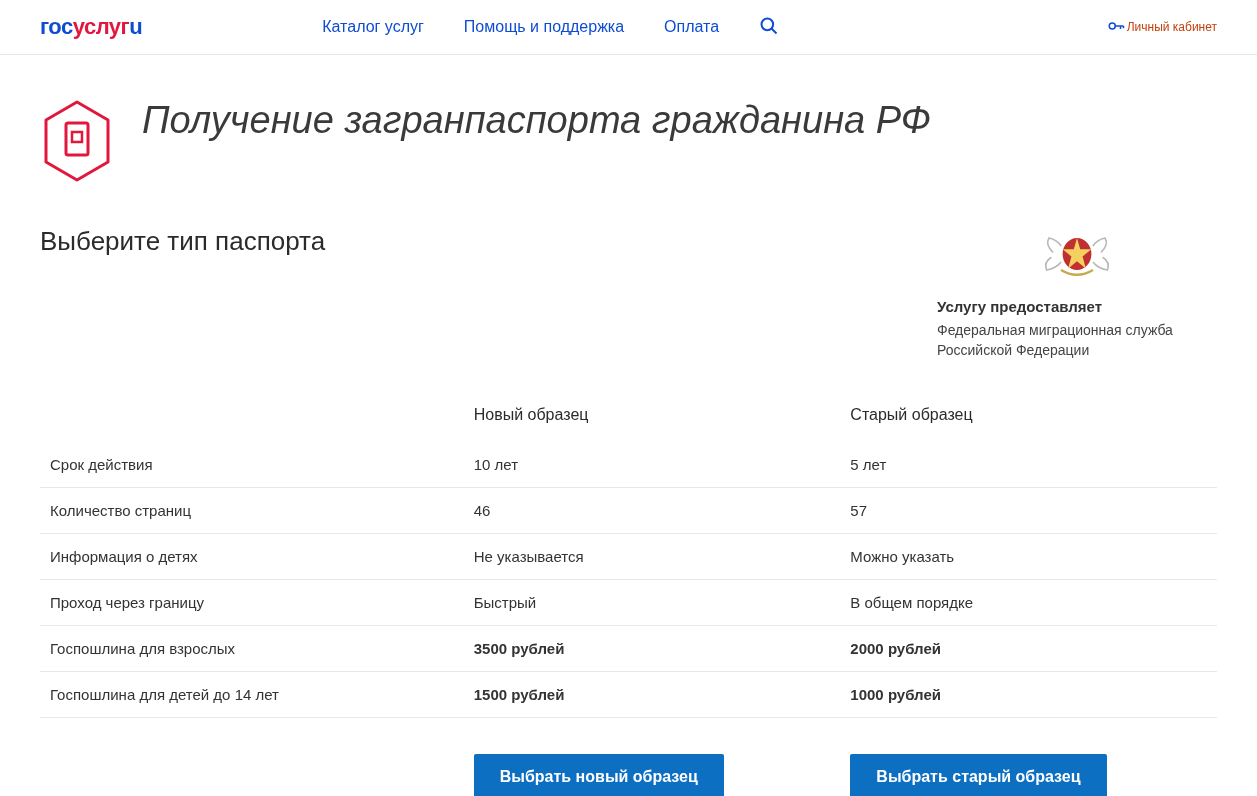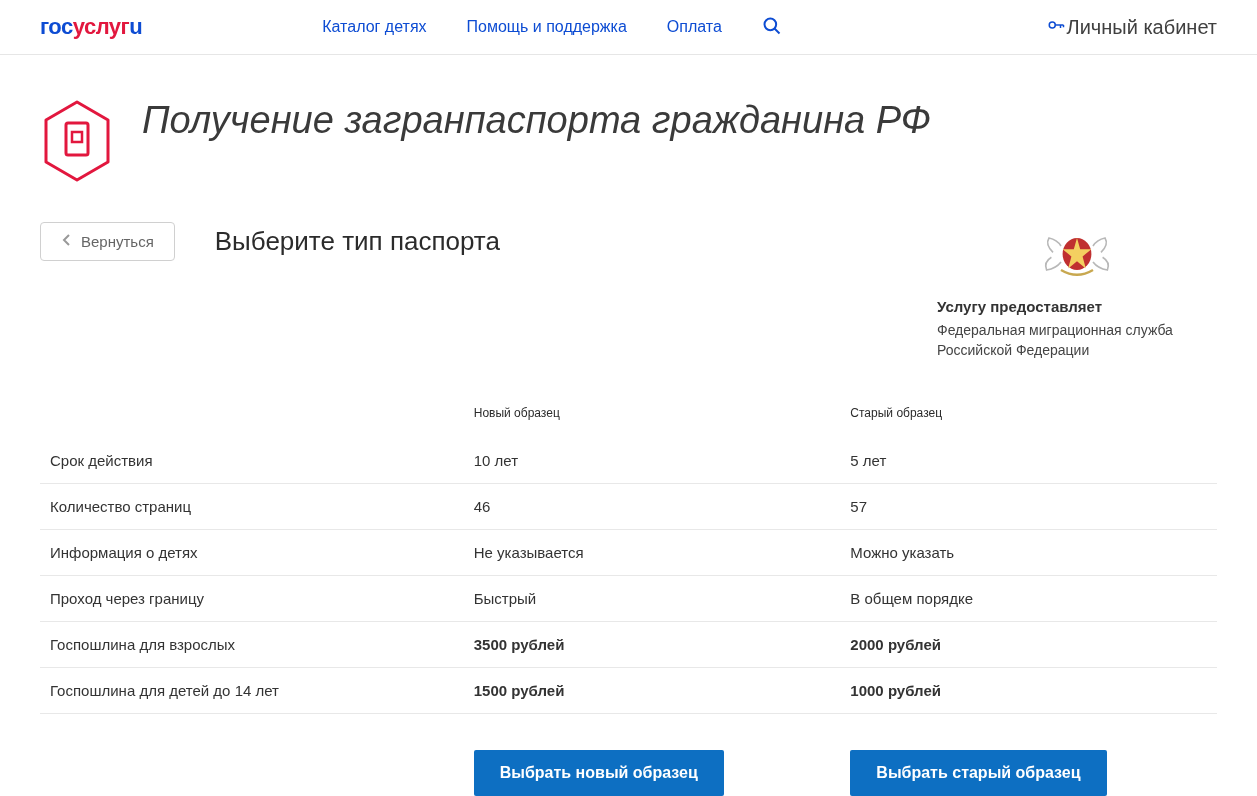--- a/index.html
+++ b/index.html
@@ -26,22 +26,22 @@
     .logo-ugi { color: #0d4cd3; }
     .nav { display: flex; align-items: center; gap: 40px; }
     .nav-link {
       color: #0d4cd3;
       font-size: 16px;
       cursor: pointer;
     }
     .search-icon { color: #0d4cd3; cursor: pointer; }
     .cabinet {
       margin-left: auto;
-      color: #404040;
-      font-size: 20px;
+      color: #c2410c;
+      font-size: 12px;
       cursor: pointer;
       display: flex;
       align-items: center;
       gap: 2px;
     }
     .key-icon { display: inline-block; }
 
     .container { padding: 0 40px; max-width: 1257px; }
 
     .page-header {
@@ -102,21 +102,21 @@
       margin-top: 20px;
     }
     .compare-table th, .compare-table td {
       text-align: left;
       padding: 14px 10px;
       border-bottom: 1px solid #e8e8e8;
       font-size: 15px;
     }
     .compare-table th {
       font-weight: 400;
-      font-size: 12px;
+      font-size: 16px;
       color: #2b2b2b;
       border-bottom: none;
       padding-bottom: 18px;
     }
     .col-attr { width: 36%; }
     .col-new { width: 32%; }
     .col-old { width: 32%; }
     .row-attr { color: #333; }
     .bold-val { font-weight: bold; }
     .no-border td { border-bottom: none; }
@@ -135,21 +135,21 @@
     }
   </style>
 </head>
 <body>
 
 <div class="header">
   <div class="logo">
     <span class="logo-gos">гос</span><span class="logo-usl">услуг</span><span class="logo-ugi">u</span>
   </div>
   <div class="nav">
-    <span class="nav-link">Каталог детях</span>
+    <span class="nav-link">Каталог услуг</span>
     <span class="nav-link">Помощь и поддержка</span>
     <span class="nav-link">Оплата</span>
     <span class="search-icon">
       <svg width="20" height="20" viewBox="0 0 24 24" fill="none" stroke="#0d4cd3" stroke-width="2.4">
           <circle cx="10" cy="10" r="7"></circle>
           <line x1="21" y1="21" x2="15" y2="15"></line>
         </svg>
     </span>
   </div>
   <div class="cabinet">
@@ -172,28 +172,20 @@
       <svg width="74" height="84" viewBox="0 0 74 84">
         <polygon points="37,3 68,21 68,63 37,81 6,63 6,21" fill="none" stroke="#e2173e" stroke-width="3" stroke-linejoin="round"></polygon>
         <rect x="26" y="24" width="22" height="32" rx="2" fill="none" stroke="#e2173e" stroke-width="3"></rect>
         <rect x="32" y="33" width="10" height="10" fill="none" stroke="#e2173e" stroke-width="2.5"></rect>
       </svg>
     </span>
     <h1 class="page-title">Получение загранпаспорта гражданина РФ</h1>
   </div>
 
   <div class="content-row">
-    <button class="back-button">
-      <span>
-        <svg width="10" height="14" viewBox="0 0 10 14" fill="none" stroke="#999" stroke-width="2">
-            <polyline points="8,2 3,7 8,12"></polyline>
-          </svg>
-      </span>
-      <span>Вернуться</span>
-    </button>
     <div class="subtitle-wrap">
       <h2 class="subtitle">Выберите тип паспорта</h2>
     </div>
     <div class="provider-box">
       <svg class="emblem" viewBox="0 0 100 80">
         <ellipse cx="50" cy="40" rx="18" ry="20" fill="#c03030"></ellipse>
         <path d="M50 20 L54 34 L68 34 L57 43 L61 58 L50 49 L39 58 L43 43 L32 34 L46 34 Z" fill="#f4d060"></path>
         <path d="M20 38 Q10 28 15 20 Q25 22 30 30 M80 38 Q90 28 85 20 Q75 22 70 30" stroke="#b8b8b8" stroke-width="2" fill="none"></path>
         <path d="M18 44 Q8 50 12 60 Q24 58 30 50 M82 44 Q92 50 88 60 Q76 58 70 50" stroke="#b8b8b8" stroke-width="2" fill="none"></path>
         <path d="M30 60 Q50 72 70 60" stroke="#c8a850" stroke-width="3" fill="none"></path>

